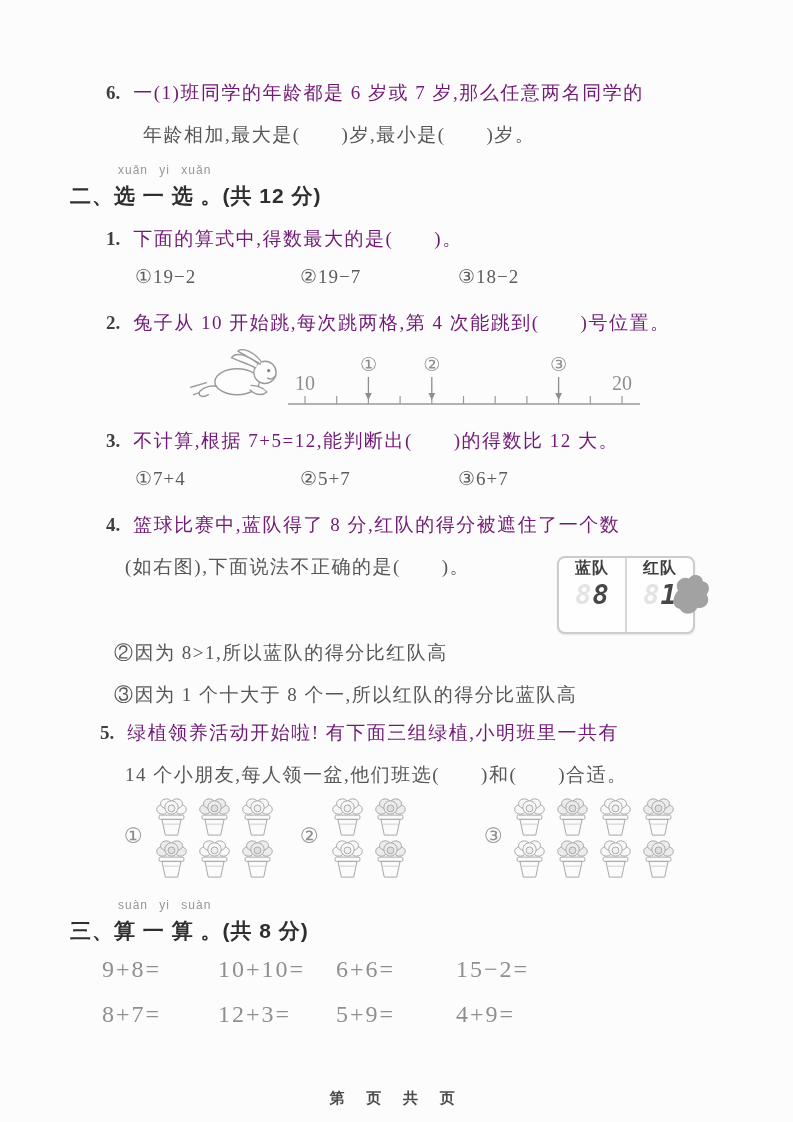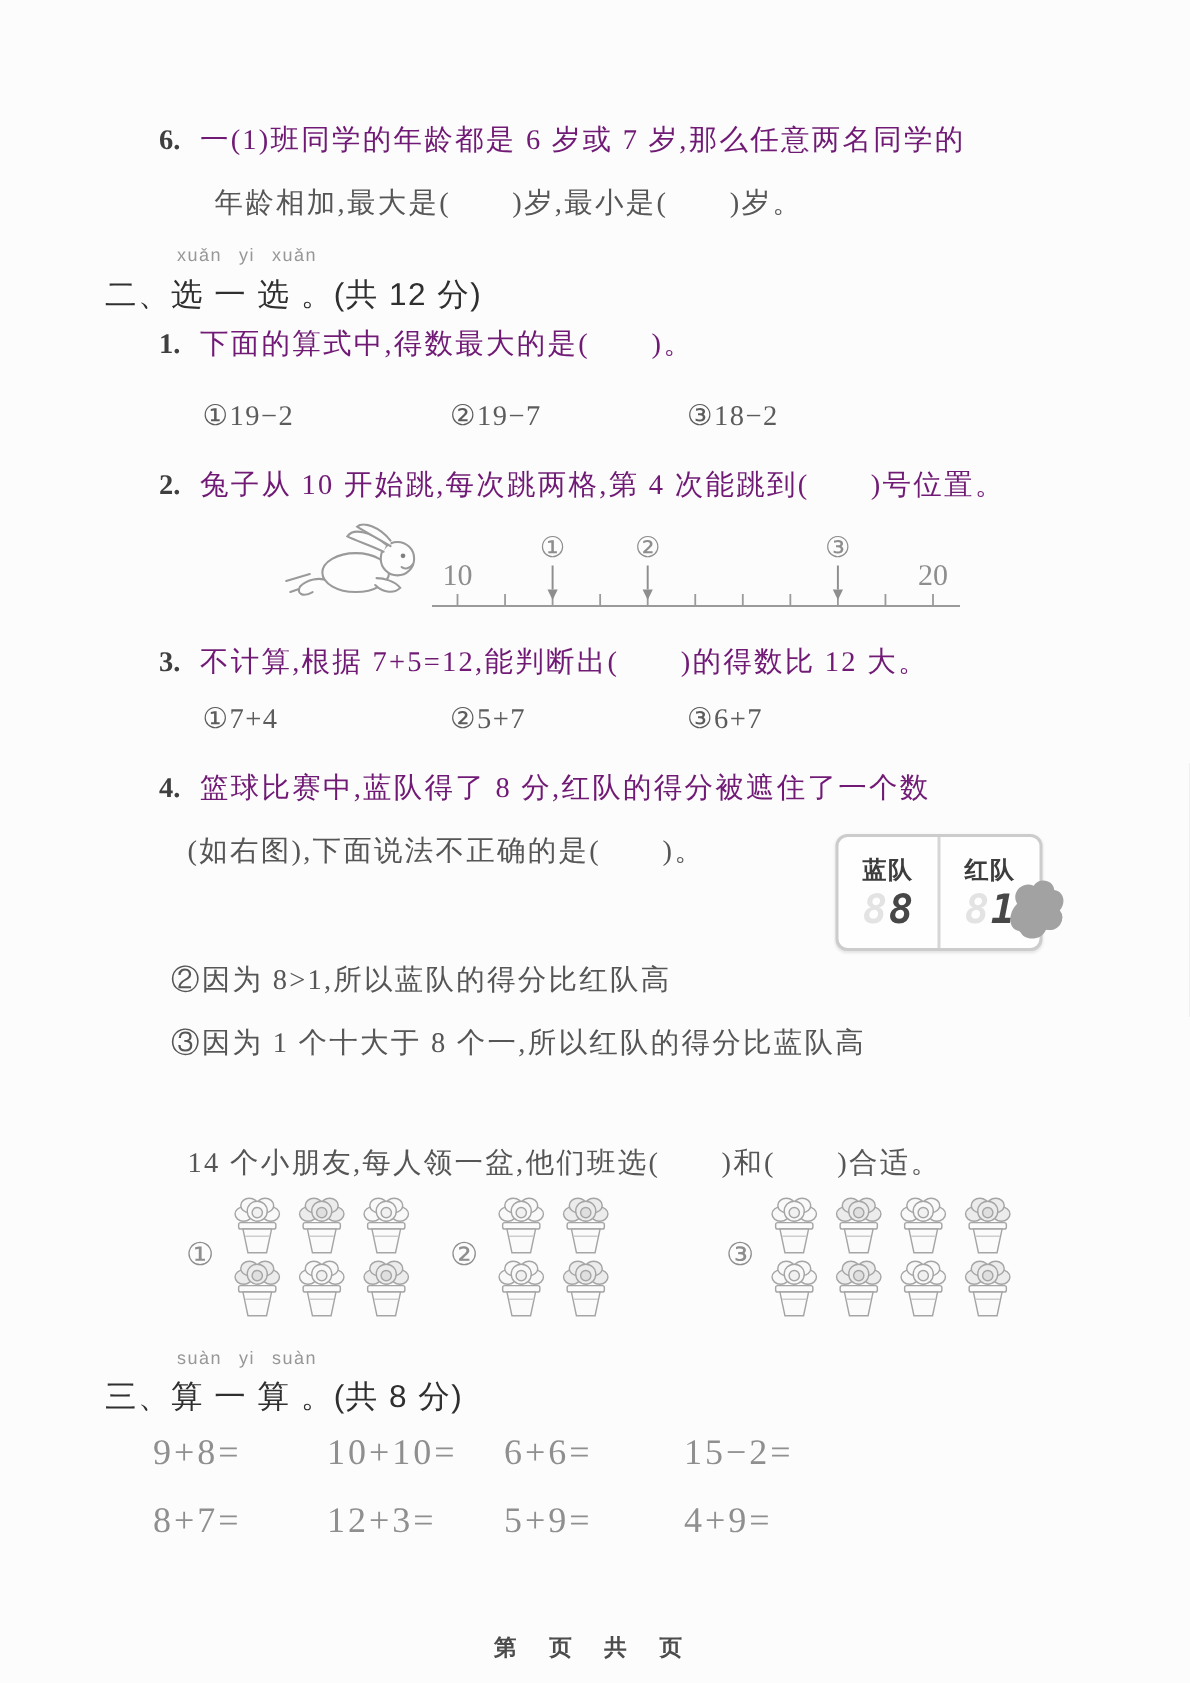--- a/index.html
+++ b/index.html
@@ -19,34 +19,34 @@
   }
   .subline{position:absolute;white-space:nowrap;font-size:19px;color:#565656;letter-spacing:1.5px;}
   .opt{position:absolute;white-space:nowrap;font-size:19px;color:#5c5c5c;letter-spacing:1px;}
   .pinyin{
     position:absolute;font-family:"Liberation Sans","DejaVu Sans",sans-serif;
     font-size:12px;color:#979797;letter-spacing:1px;word-spacing:7px;white-space:nowrap;
   }
   .sechead{
     position:absolute;white-space:nowrap;
     font-family:"Liberation Sans","DejaVu Sans",sans-serif;
-    font-weight:normal;font-size:21px;color:#2f2f2f;letter-spacing:1px;
+    font-weight:bold;font-size:21px;color:#2f2f2f;letter-spacing:1px;
   }
   .arith{position:absolute;white-space:nowrap;font-size:24px;color:#8f8f8f;letter-spacing:2px;}
   .footer{
     position:absolute;left:0;top:1089px;width:100%;text-align:center;
     font-size:15px;color:#4c4c4c;letter-spacing:9px;white-space:nowrap;font-weight:bold;
   }
   
   .scoreboard{
     position:absolute;left:557px;top:556px;width:138px;height:78px;
     background:#fefefe;border:2px solid #cccccc;border-radius:8px;
     box-shadow:0 1px 2px rgba(0,0,0,.10);display:flex;box-sizing:border-box;
   }
-  .score-cell{flex:1;display:flex;flex-direction:column;align-items:center;padding-top:12px;position:relative;}
+  .score-cell{flex:1;display:flex;flex-direction:column;align-items:center;padding-top:0;position:relative;}
   .score-cell.right{border-left:2px solid #d6d6d6;}
   .team-label{
     font-family:"Liberation Sans","DejaVu Sans",sans-serif;font-weight:bold;
     font-size:16px;color:#3d3d3d;letter-spacing:1px;
   }
   .digits{
     position:relative;margin-top:1px;display:flex;align-items:baseline;
     font-family:"DejaVu Sans Mono",monospace;font-weight:bold;font-size:27px;line-height:1.1;
   }
   .ghost{color:#e3e3e3;margin-right:1px;font-style:italic;}
@@ -69,21 +69,21 @@
 <div class="page">
 
   <div class="line" style="left:106px;top:80px">
     <span class="qnum">6.</span><span class="stem">一(1)班同学的年龄都是 6 岁或 7 岁,那么任意两名同学的</span>
   </div>
   <div class="subline" style="left:143px;top:122px">年龄相加,最大是(　　)岁,最小是(　　)岁。</div>
 
   <div class="pinyin" style="left:118px;top:163px">xuǎn yi xuǎn</div>
   <div class="sechead" style="left:70px;top:182px">二、选 一 选 。(共 12 分)</div>
 
-  <div class="line" style="left:106px;top:216px">
+  <div class="line" style="left:106px;top:226px">
     <span class="qnum">1.</span><span class="stem">下面的算式中,得数最大的是(　　)。</span>
   </div>
   <div class="opt" style="left:135px;top:265px">①19−2</div>
   <div class="opt" style="left:300px;top:265px">②19−7</div>
   <div class="opt" style="left:458px;top:265px">③18−2</div>
 
   <div class="line" style="left:106px;top:310px">
     <span class="qnum">2.</span><span class="stem">兔子从 10 开始跳,每次跳两格,第 4 次能跳到(　　)号位置。</span>
   </div>
   <svg class="rabbit" viewBox="0 0 110 60">
@@ -155,20 +155,23 @@
           <span class="digit">1</span>
         <svg class="blob" viewBox="0 0 46 50">
           <path fill="#a2a2a2" d="M10,20 C5,12 14,3 22,7 C26,0 37,3 37,10 C44,11 46,19 41,25 C46,32 40,41 31,39 C28,47 15,48 12,40 C3,39 3,27 10,20 Z"></path>
           <circle cx="36" cy="30" r="7" fill="#a2a2a2"></circle>
           <circle cx="16" cy="36" r="6" fill="#a2a2a2"></circle>
         </svg>
       </div>
     </div>
   </div>
 
+  <div class="line" style="left:100px;top:720px">
+    <span class="qnum">5.</span><span class="stem">绿植领养活动开始啦! 有下面三组绿植,小明班里一共有</span>
+  </div>
   <div class="subline" style="left:125px;top:762px">14 个小朋友,每人领一盆,他们班选(　　)和(　　)合适。</div>
 
   <div class="group-label" style="left:124px;top:824px">①</div>
   <div class="plant-grid" style="left: 150px; top: 796px; width: 129px;">
       <svg width="43" height="42" viewBox="0 0 45 44">
       <g stroke="#a5a5a5" stroke-width="1" fill="#f9f9f9">
         <ellipse cx="13" cy="14" rx="6" ry="5"></ellipse>
         <ellipse cx="32" cy="14" rx="6" ry="5"></ellipse>
         <ellipse cx="17" cy="8" rx="6" ry="5"></ellipse>
         <ellipse cx="28" cy="8" rx="6" ry="5"></ellipse>

